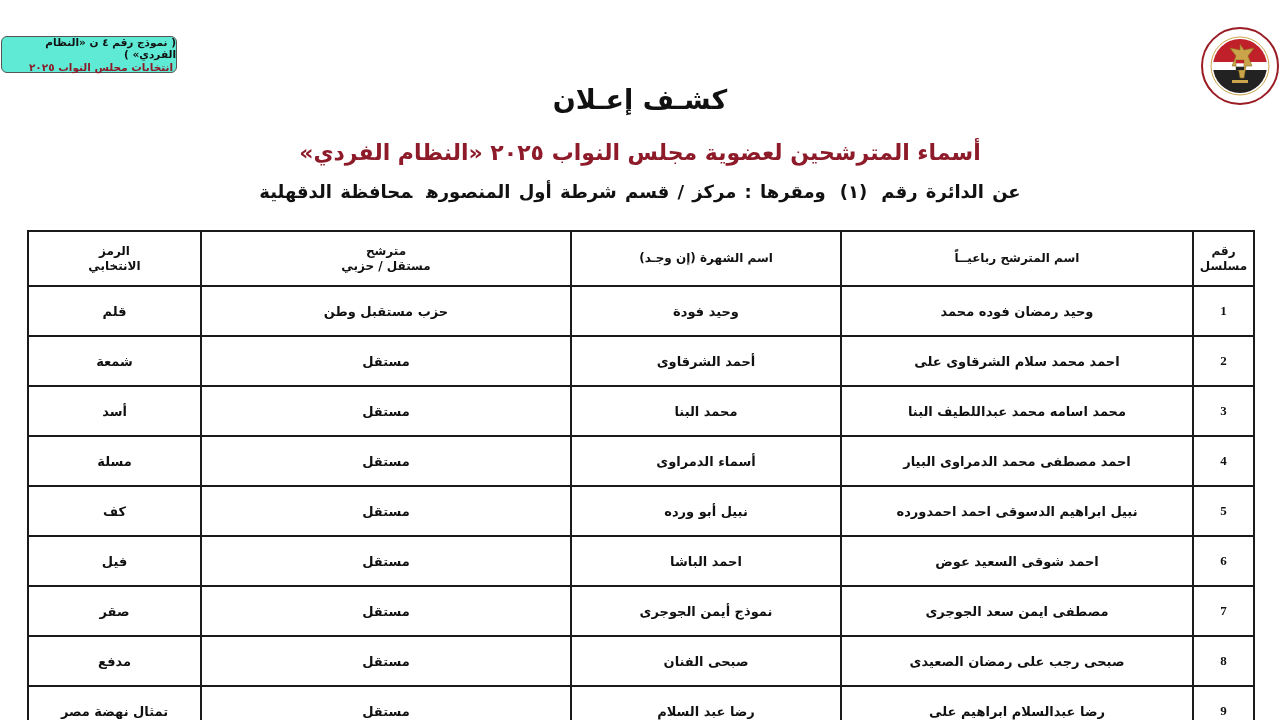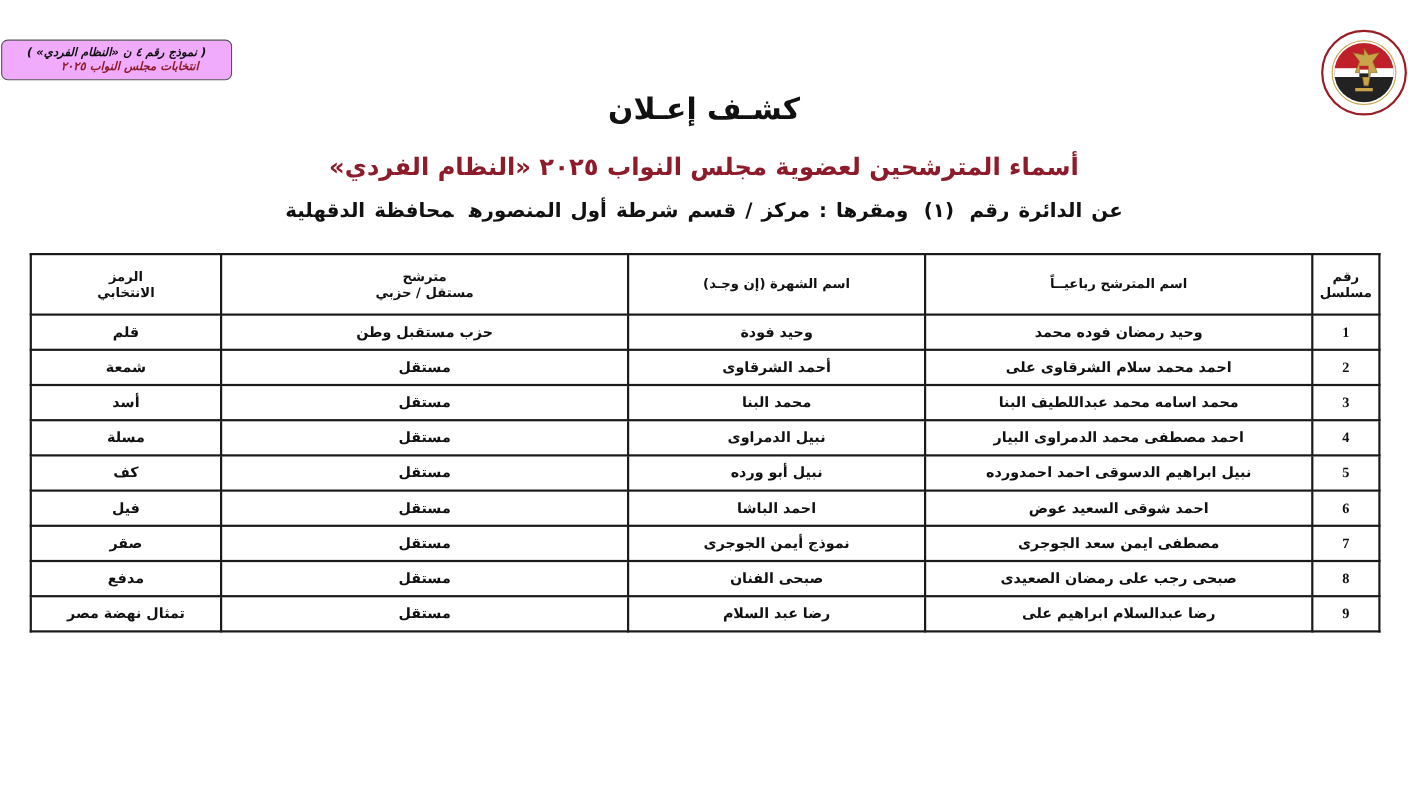--- a/index.html
+++ b/index.html
@@ -1,23 +1,23 @@
 <!DOCTYPE html>
 <html><head>
   <meta charset="utf-8">
   <style>
     * { box-sizing: border-box; margin: 0; padding: 0; }
     html, body { width: 1280px; height: 720px; background: #ffffff; overflow: hidden; }
     body { position: relative; font-family: "DejaVu Sans", sans-serif; color: #111; }
 
     .form-badge {
-      position: absolute; left: 1px; top: 36px; width: 210px; height: 37px;
-      border: 1.5px solid #555; border-radius: 6px; background: #f0abfc;
+      position: absolute; left: 1px; top: 36px; width: 176px; height: 37px;
+      border: 1.5px solid #555; border-radius: 6px; background: #5eead4;
       display: flex; flex-direction: column; align-items: center; justify-content: center;
-      direction: rtl; line-height: 1.15; font-style: italic;
+      direction: rtl; line-height: 1.15;
     }
     .form-badge .l1 { font-size: 10.5px; font-weight: bold; color: #111; }
     .form-badge .l2 { font-size: 10.5px; font-weight: bold; color: #8e1b2a; margin-left: 24px; }
 
     .logo {
       position: absolute; left: 1200px; top: 26px; width: 80px; height: 80px;
     }
 
     .title {
       position: absolute; left: 0; right: 0; top: 84px; text-align: center;
@@ -37,21 +37,21 @@
     table.candidates {
       position: absolute; left: 27px; top: 230px; width: 1226px;
       border-collapse: collapse; table-layout: fixed; direction: rtl;
       border: 2.5px solid #1a1a1a;
     }
     table.candidates th, table.candidates td {
       border: 2px solid #1a1a1a; text-align: center; vertical-align: middle;
       font-weight: bold; color: #111;
     }
     table.candidates th { height: 55px; font-size: 12px; line-height: 1.25; font-weight: bold; }
-    table.candidates td { height: 32px; font-size: 13px; }
+    table.candidates td { height: 50px; font-size: 13px; }
     td.serial { font-family: "Liberation Serif", serif; font-size: 16px; }
     .col-serial { width: 61px; }
     .col-name { width: 352px; }
     .col-nick { width: 270px; }
     .col-type { width: 370px; }
     .col-symbol { width: 173px; }
   </style>
 </head>
 <body>
 
@@ -116,21 +116,21 @@
     <tr>
       <td class="serial">3</td>
       <td>محمد اسامه محمد عبداللطيف البنا</td>
       <td>محمد البنا</td>
       <td>مستقل</td>
       <td>أسد</td>
     </tr>
     <tr>
       <td class="serial">4</td>
       <td>احمد مصطفى محمد الدمراوى البيار</td>
-      <td>نبيل الدمراوى</td>
+      <td>أسماء الدمراوى</td>
       <td>مستقل</td>
       <td>مسلة</td>
     </tr>
     <tr>
       <td class="serial">5</td>
       <td>نبيل ابراهيم الدسوقى احمد احمدورده</td>
       <td>نبيل أبو ورده</td>
       <td>مستقل</td>
       <td>كف</td>
     </tr>

